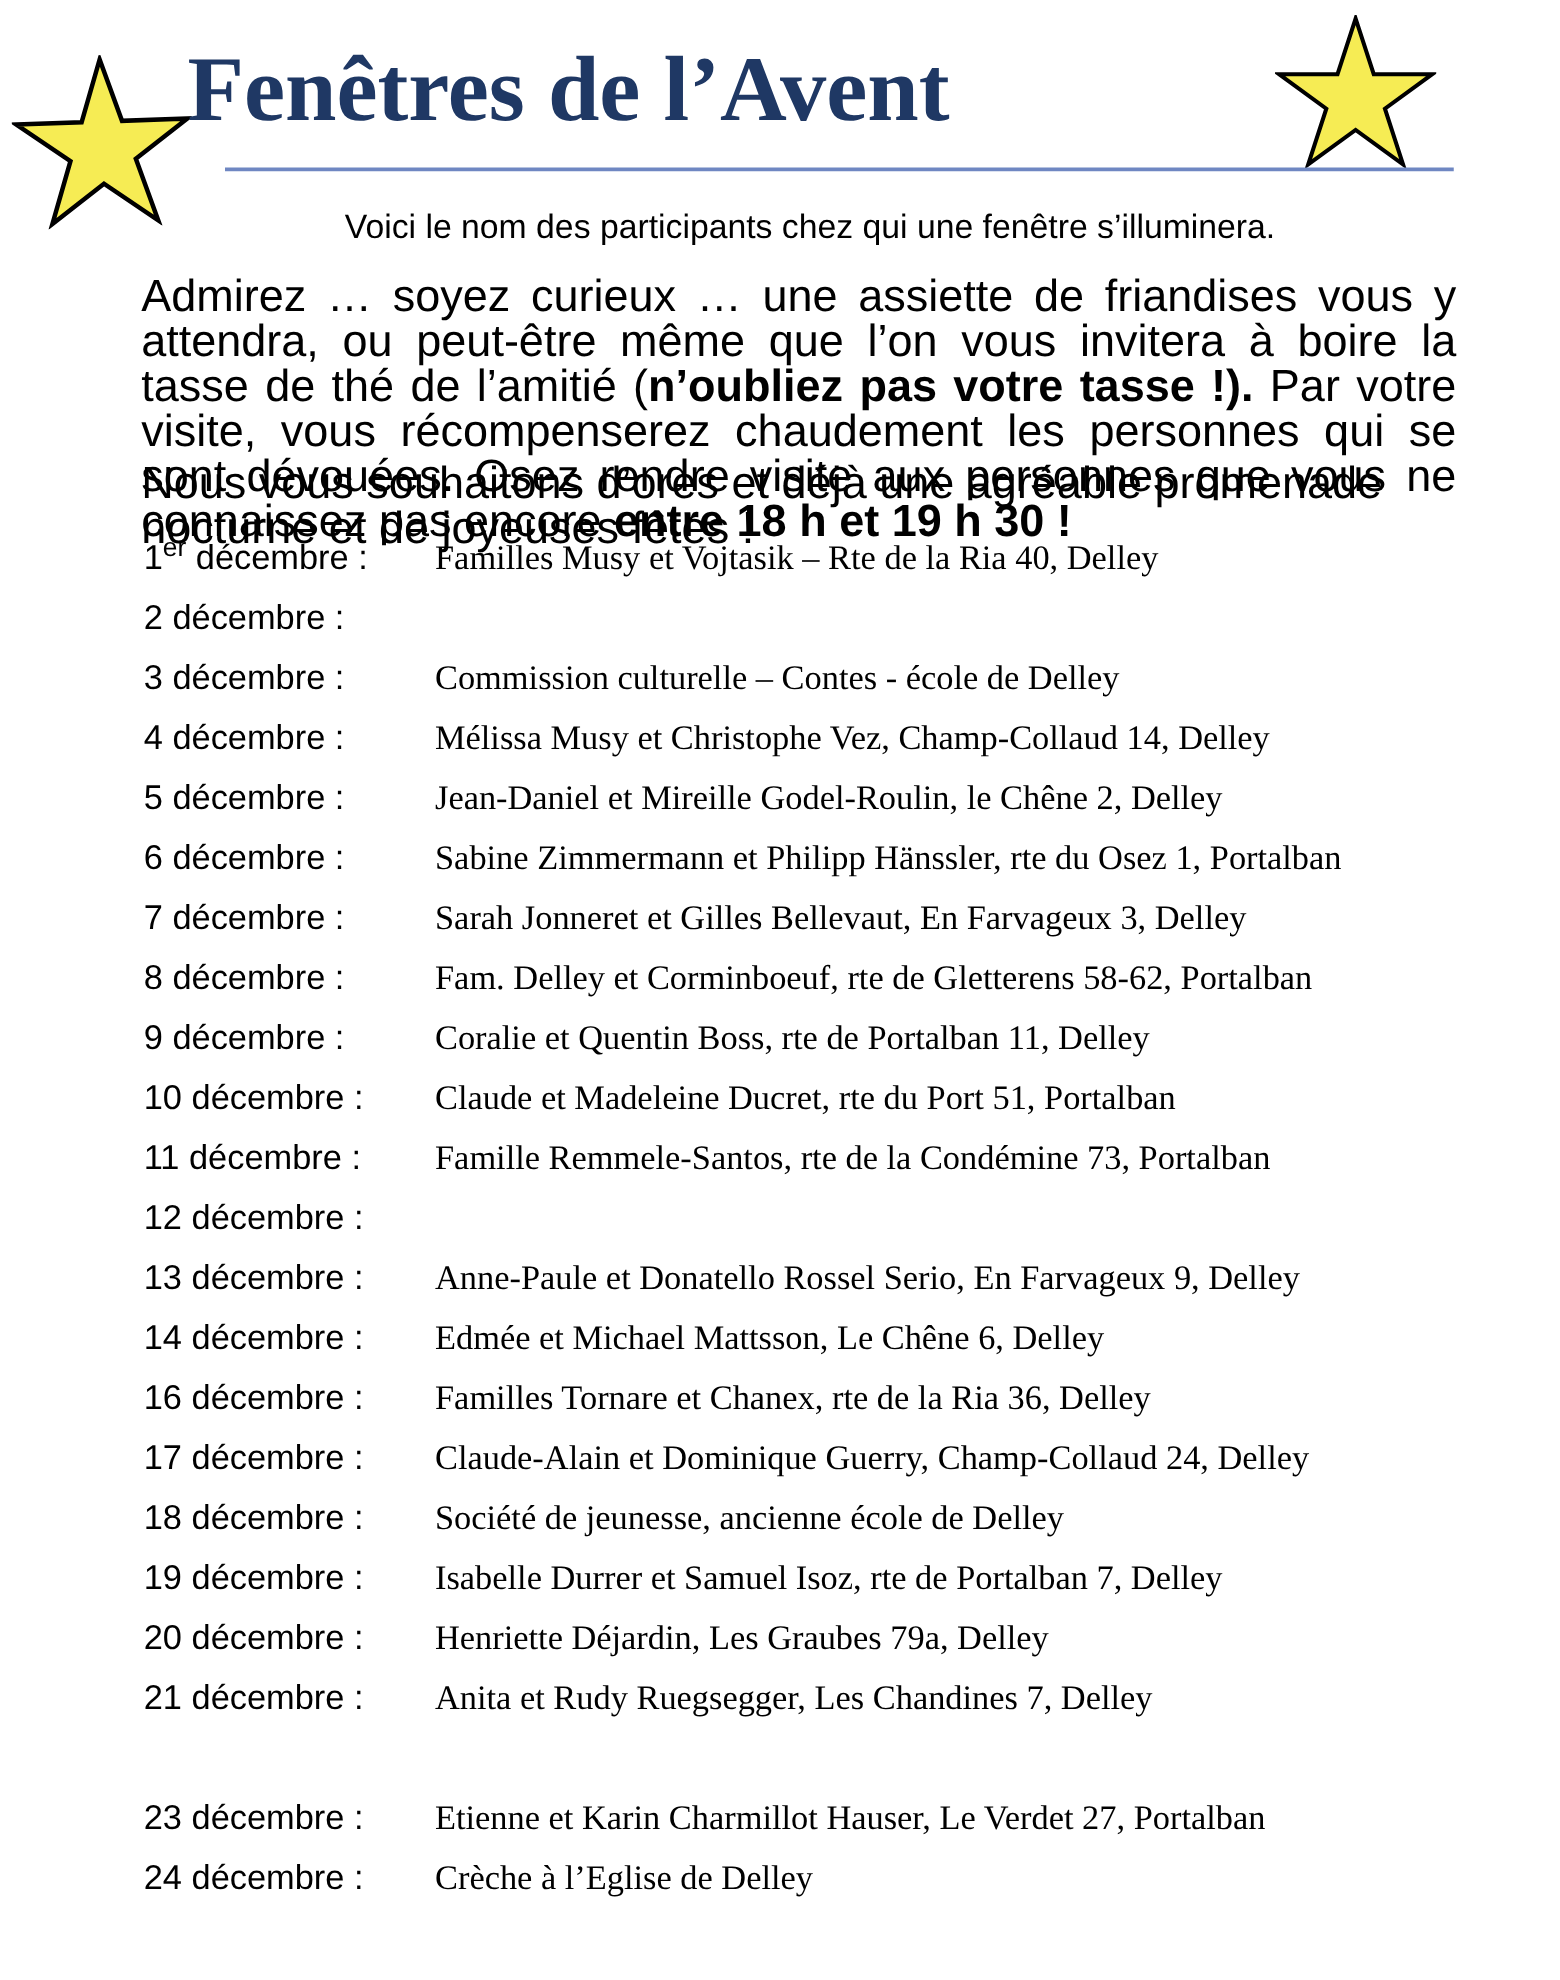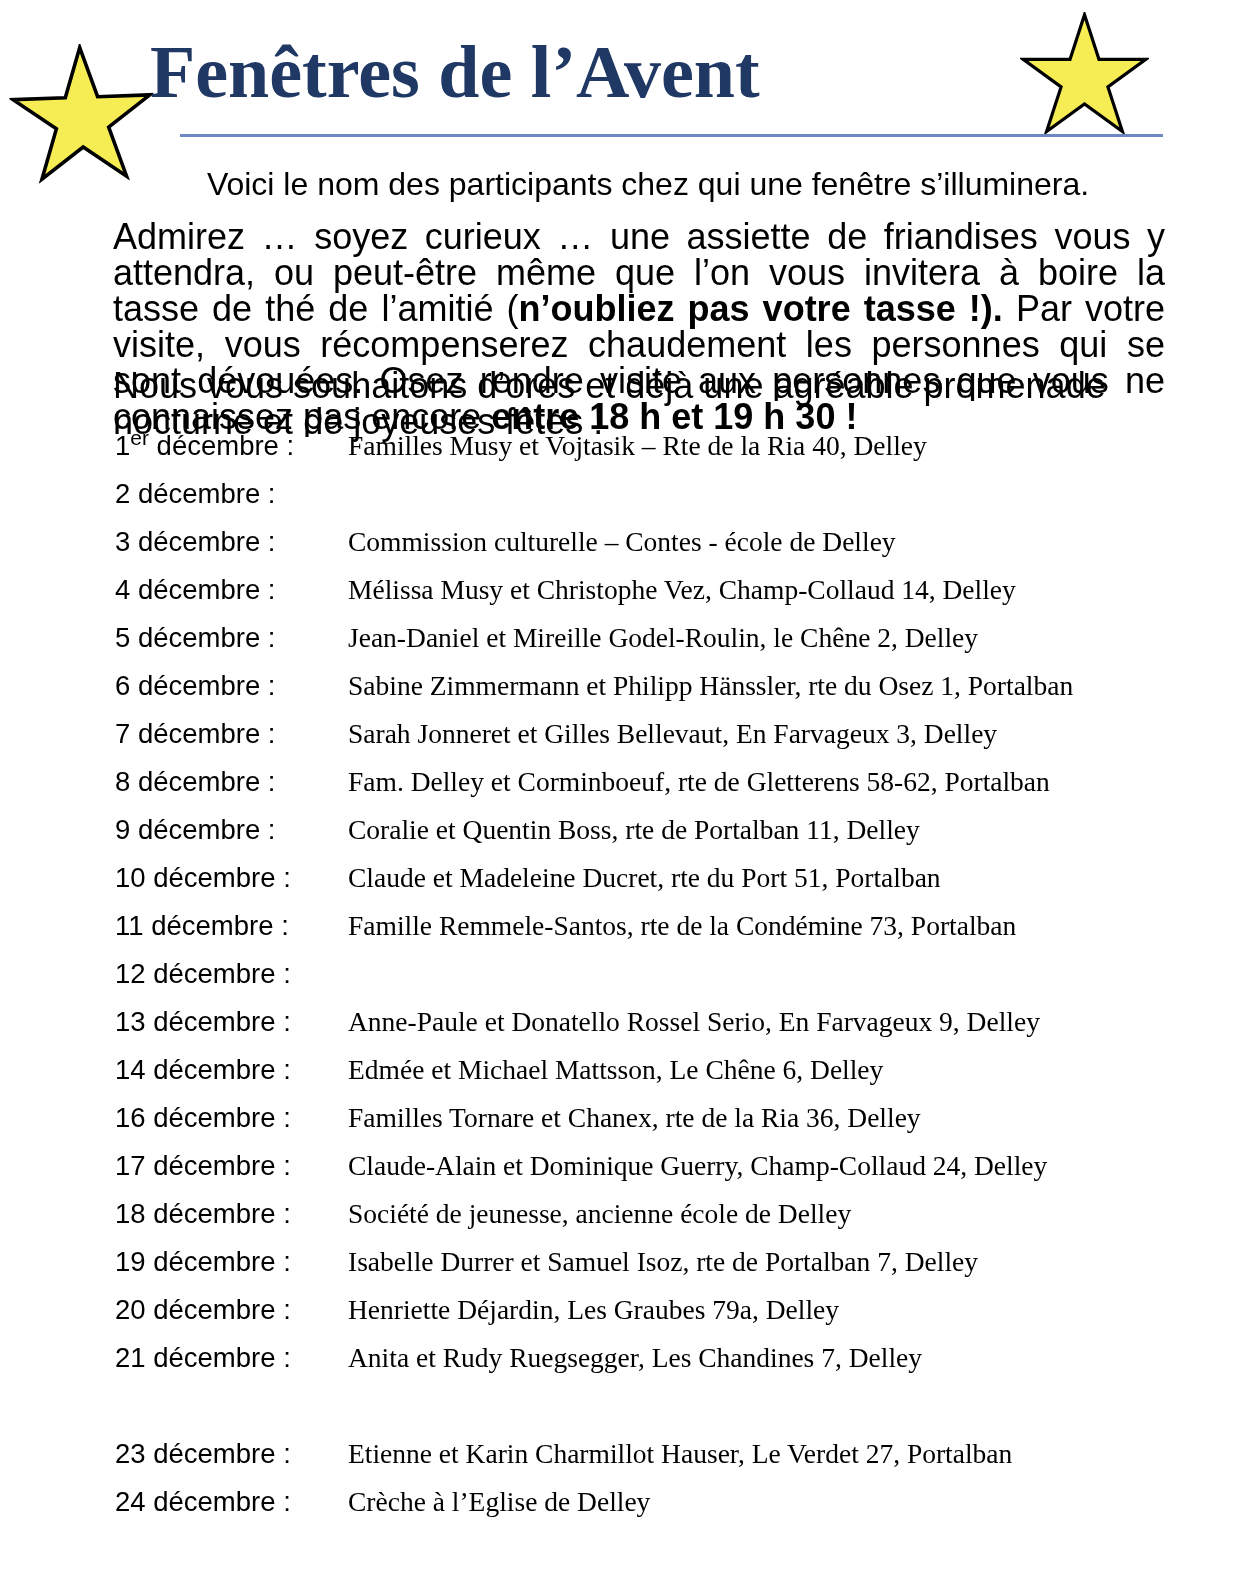--- a/index.html
+++ b/index.html
@@ -24,21 +24,21 @@
     color: #1F3864;
     letter-spacing: 0px;
   }
   .title-rule {
     position: absolute; left: 180px; top: 134px; width: 983px; height: 3px;
     background: #6F87C2;
   }
   .subtitle {
     position: absolute; left: 118px; top: 166px; width: 1060px;
     text-align: center;
-    font-size: 32px;
+    font-size: 27px;
   }
   .para {
     position: absolute; left: 113px; width: 1052px;
     font-size: 36px;
     line-height: 36px;
   }
   .para-intro { top: 219px; text-align: justify; }
   .para-greeting { top: 368px; }
   .bold { font-weight: bold; }
   .advent-list {

